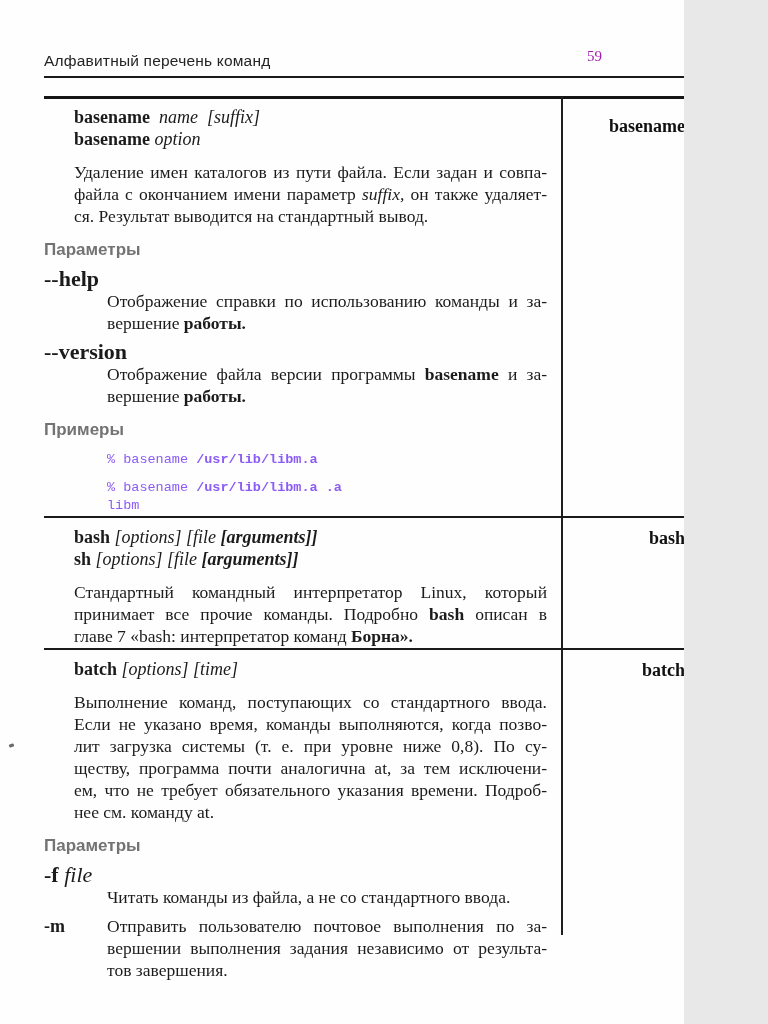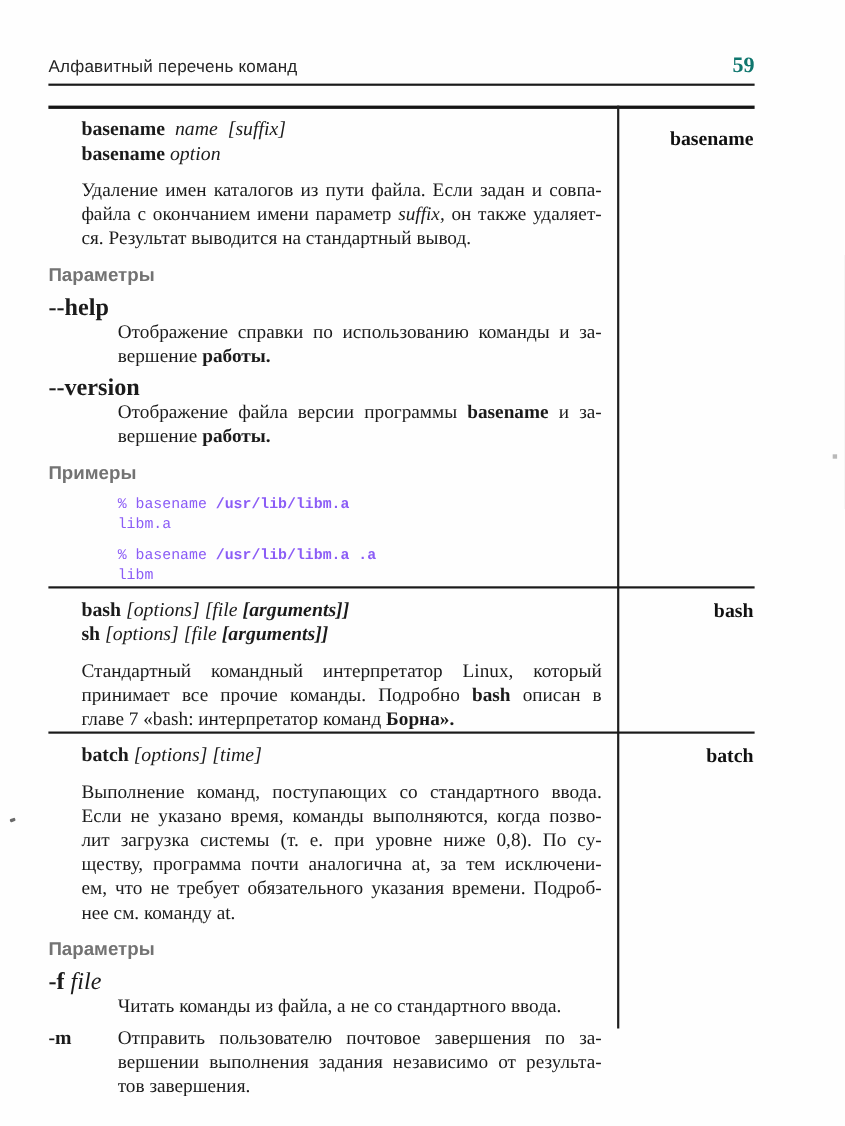--- a/index.html
+++ b/index.html
@@ -1,33 +1,33 @@
 <!DOCTYPE html>
 <html lang="ru"><head>
 <meta charset="utf-8">
 <style>
   html,body{margin:0;padding:0;background:#e8e8e8;}
   .page{
     position:relative;
-    width:768px;height:1024px;
+    width:684px;height:1024px;
     background:#fefefe;
     overflow:hidden;
     font-family:"Liberation Serif",serif;
     color:#1b1b1b;
   }
   
   .running-head{
     position:absolute;left:44px;right:82px;top:52px;
     font-family:"Liberation Sans",sans-serif;
     font-size:15.5px;color:#242424;letter-spacing:.2px;
   }
   .folio{
     position:absolute;top:48px;right:82px;
     font-family:"Liberation Serif",serif;
-    font-weight:700;font-size:20px;color:#0f766e;
+    font-weight:400;font-size:15px;color:#a21caf;
   }
   .head-rule{position:absolute;left:44px;width:642px;top:76px;height:2px;background:#1a1a1a;}
   .table-top-rule{position:absolute;left:44px;width:642px;top:96px;height:2.5px;background:#151515;}
   .v-rule{position:absolute;left:561px;top:96px;height:839px;width:1.6px;background:#1f1f1f;}
 
   
   .command-table{position:absolute;left:44px;top:98px;width:642px;}
   .cmd-section{position:relative;box-sizing:border-box;}
   .cmd-section.ruled{border-top:2px solid #1a1a1a;}
   .sec-0{min-height:410px;}
@@ -99,21 +99,20 @@
             <div class="ln"><span>вершение </span><span class="rb">работы.</span></div>
           </div>
           <div class="term"><span class="rb">--version</span></div>
           <div class="def">
             <div class="ln j"><span>Отображение файла версии программы </span><span class="rb">basename</span><span> и за-</span></div>
             <div class="ln"><span>вершение </span><span class="rb">работы.</span></div>
           </div>
           <div class="subheading">Примеры</div>
           <div class="code">
             <div class="ln"><span class="rm">% basename </span><span class="rm rb">/usr/lib/libm.a</span></div>
-            <div class="ln"><span class="rm">libm.a</span></div>
           </div>
           <div class="code">
             <div class="ln"><span class="rm">% basename </span><span class="rm rb">/usr/lib/libm.a</span><span class="rm"> </span><span class="rm rb">.a</span></div>
             <div class="ln"><span class="rm">libm</span></div>
           </div>
         </div>
       </section>
       <section class="cmd-section sec-1 ruled">
         <div class="idx-label">bash</div>
         <div class="left-col">
@@ -142,21 +141,21 @@
             <div class="ln j"><span>ем, что не требует обязательного указания времени. Подроб-</span></div>
             <div class="ln"><span>нее см. команду at.</span></div>
           </div>
           <div class="subheading">Параметры</div>
           <div class="term"><span class="rb">-f</span><span> </span><span class="ri">file</span></div>
           <div class="def">
             <div class="ln"><span>Читать команды из файла, а не со стандартного ввода.</span></div>
           </div>
           <div class="hang">
             <span class="hang-term"><span class="rb">-m</span></span>
-            <div class="ln j"><span>Отправить пользователю почтовое завершения по за-</span></div>
+            <div class="ln j"><span>Отправить пользователю почтовое выполнения по за-</span></div>
             <div class="ln j"><span>вершении выполнения задания независимо от результа-</span></div>
             <div class="ln"><span>тов завершения.</span></div>
           </div>
         </div>
       </section>
     </div>
 
   <div class="speck-left"></div>
   <div class="speck-right"></div>
 </div>

